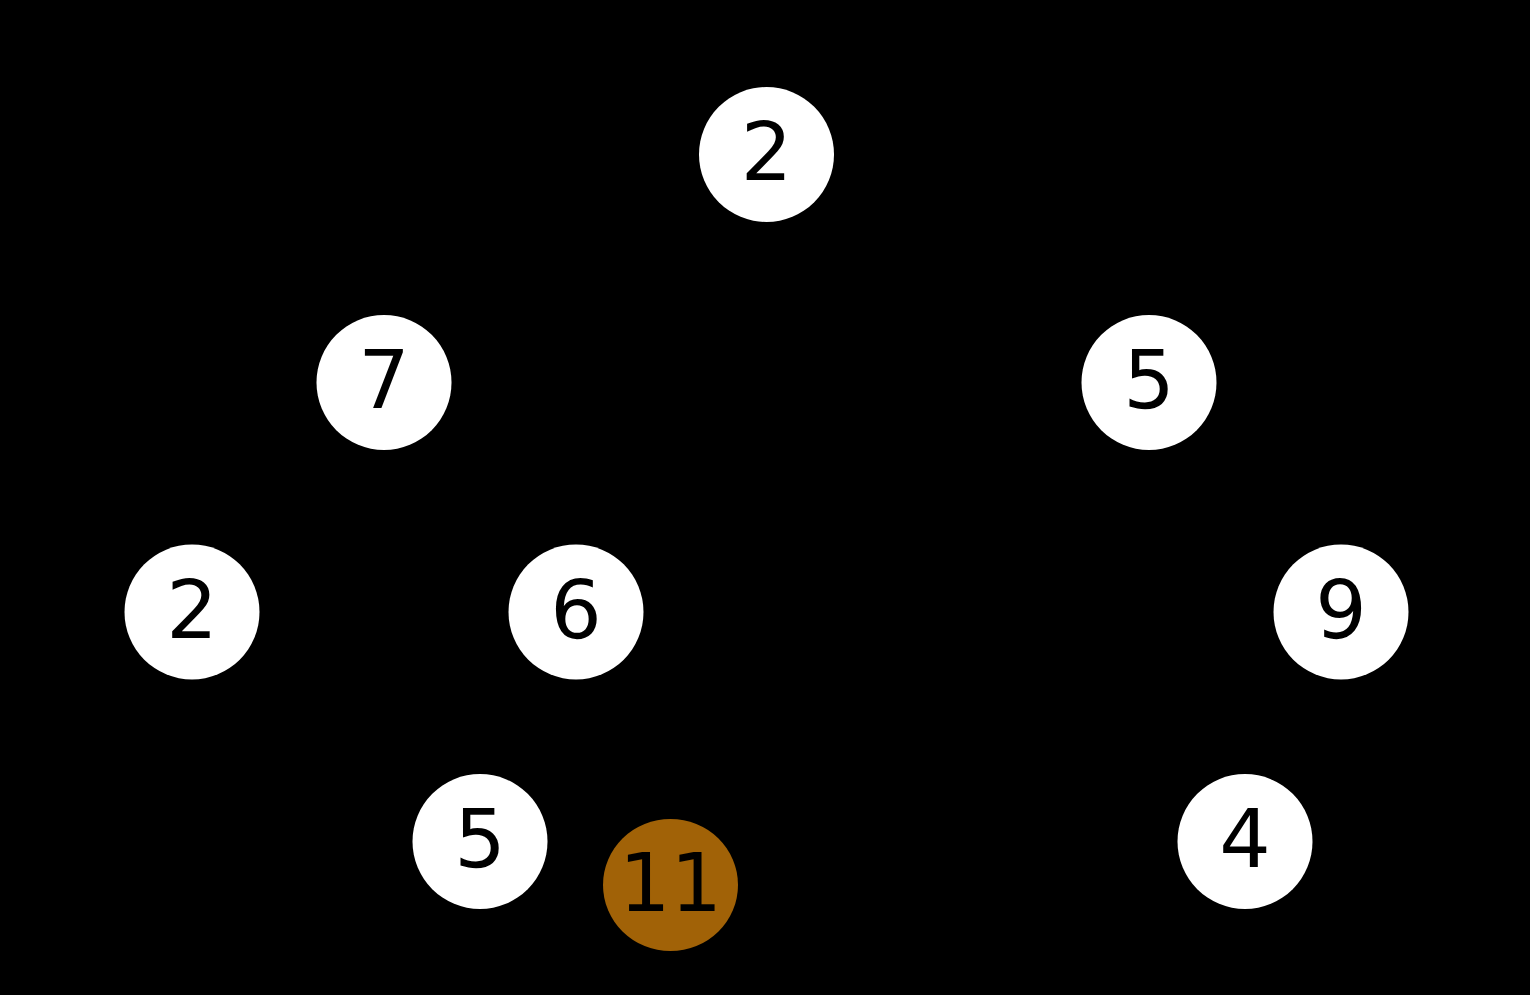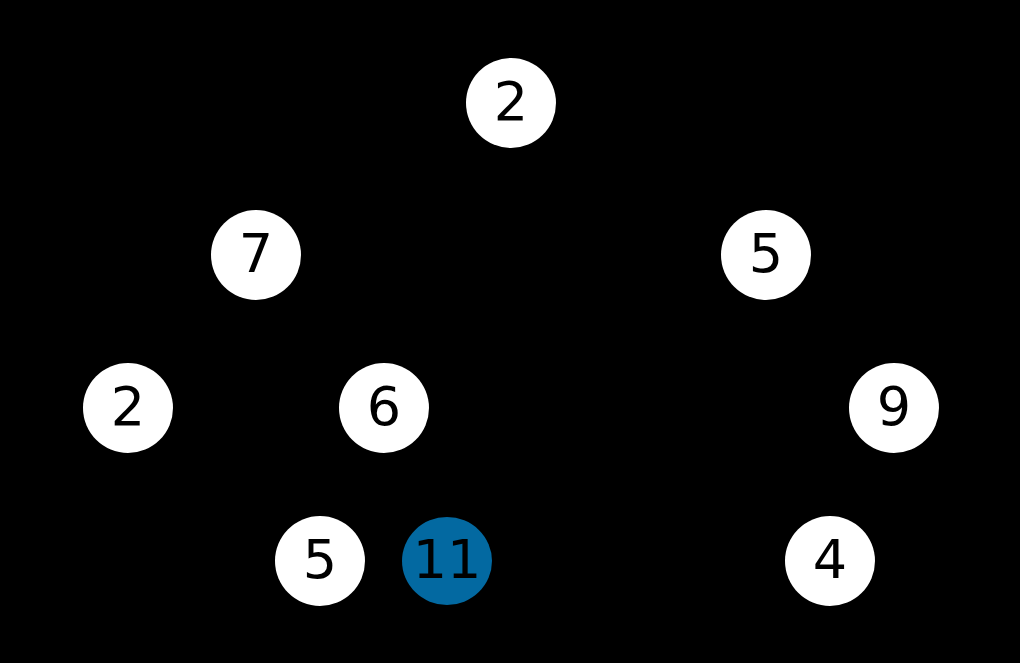--- a/index.html
+++ b/index.html
@@ -57,19 +57,19 @@
     </div>
     <div class="node" style="left: 339px; top: 363px; width: 90px; height: 90px; background: rgb(255, 255, 255);">
       <span class="node-label" style="color: rgb(0, 0, 0);">6</span>
     </div>
     <div class="node" style="left: 849px; top: 363px; width: 90px; height: 90px; background: rgb(255, 255, 255);">
       <span class="node-label" style="color: rgb(0, 0, 0);">9</span>
     </div>
     <div class="node" style="left: 275px; top: 516px; width: 90px; height: 90px; background: rgb(255, 255, 255);">
       <span class="node-label" style="color: rgb(0, 0, 0);">5</span>
     </div>
-    <div class="node" style="left: 402px; top: 517px; width: 90px; height: 88px; background: #0369a1;">
+    <div class="node" style="left: 402px; top: 546px; width: 90px; height: 88px; background: #a16207;">
       <span class="node-label" style="color: rgb(0, 0, 0);">11</span>
     </div>
     <div class="node" style="left: 785px; top: 516px; width: 90px; height: 90px; background: rgb(255, 255, 255);">
       <span class="node-label" style="color: rgb(0, 0, 0);">4</span>
     </div>
   </div>
 
 </body></html>

